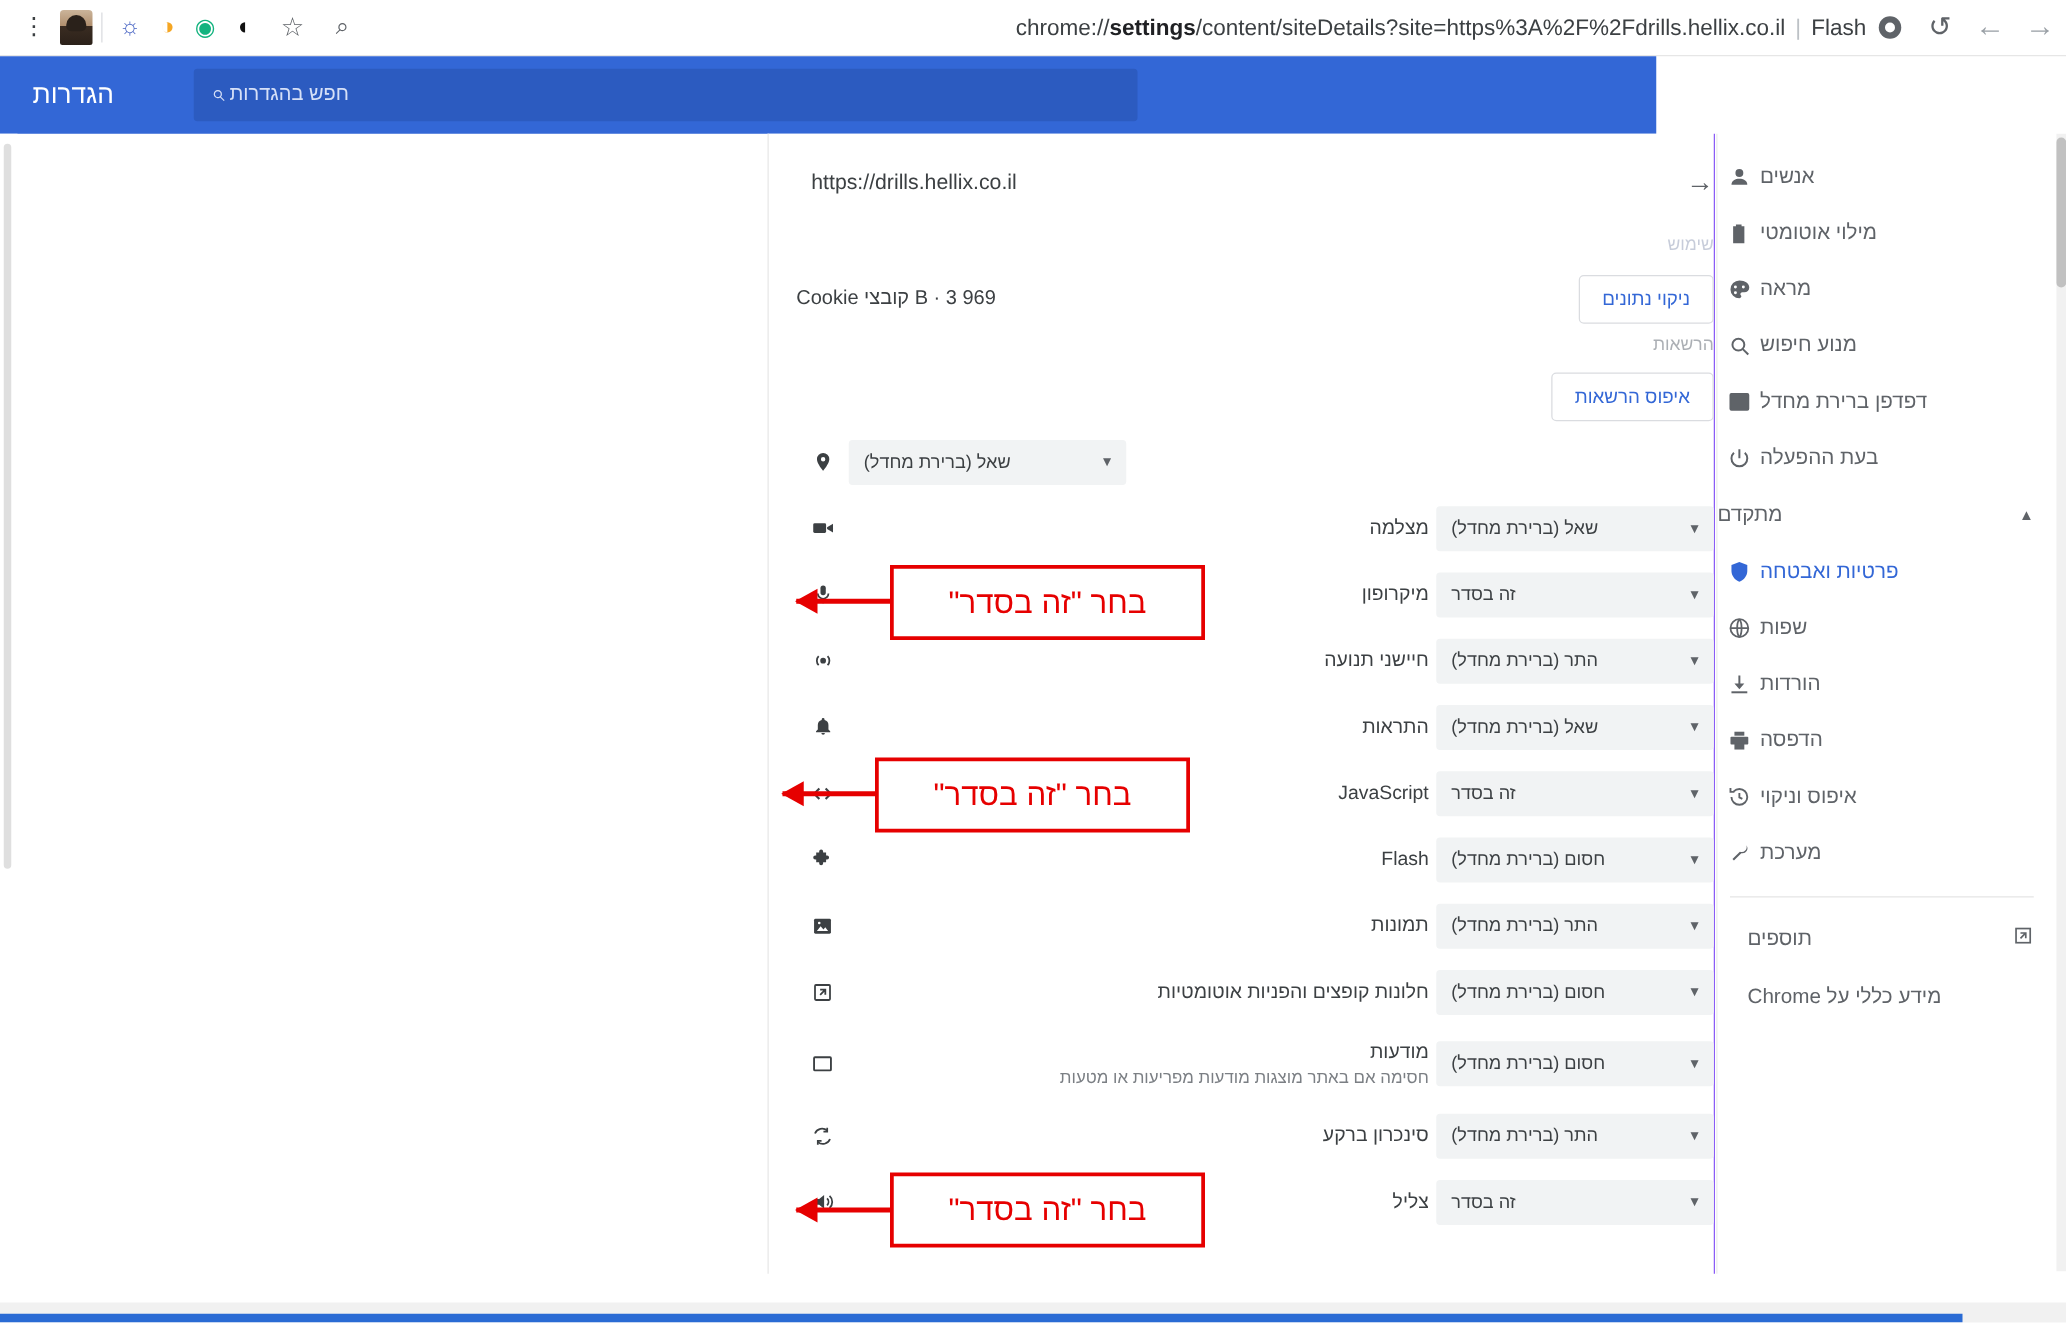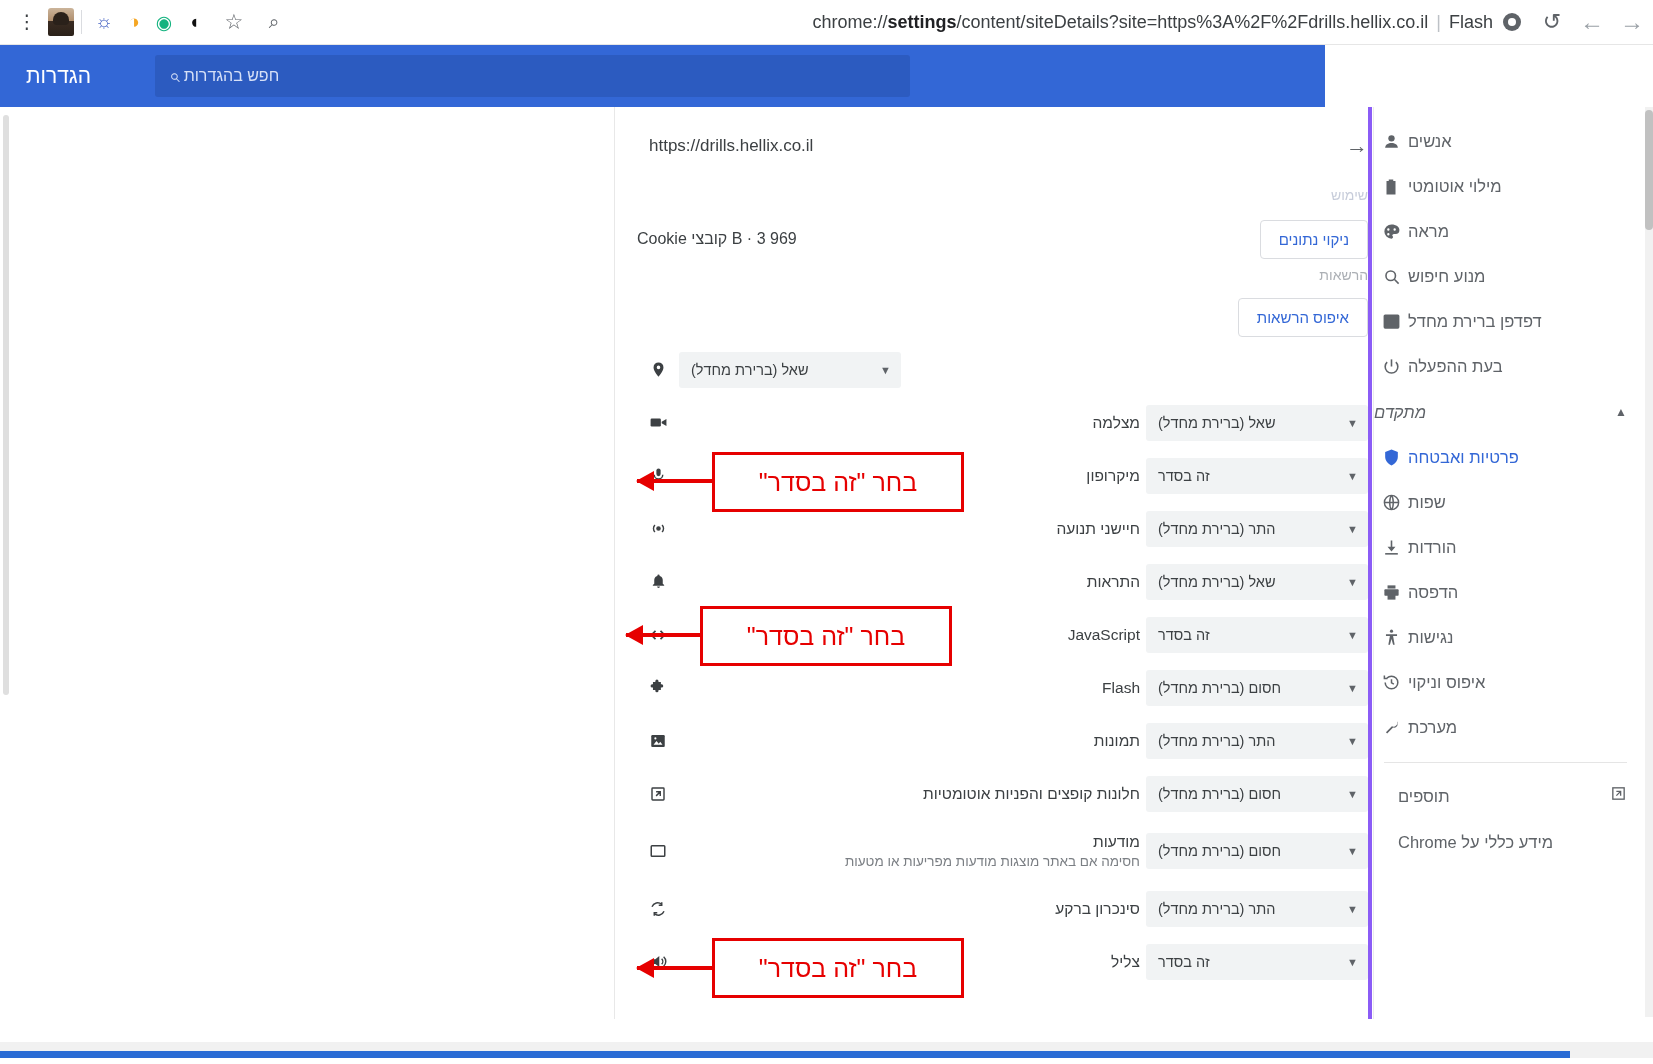--- a/index.html
+++ b/index.html
@@ -135,39 +135,38 @@
   .side-lb {
     font-size:16.5px; color:#5f6368; padding-right: 18px;
     white-space:nowrap;
   }
   .side-item.active .side-lb { color:#3367d6; }
   .side-item.active .side-ic { color:#3367d6; }
   #advanced-row {
     height: 46px; display:flex; align-items:center;
     flex-direction: row-reverse; justify-content: space-between;
     padding: 0 18px 0 0;
-    font-style: italic;
   }
   #advanced-label { font-size:16.5px; color:#5f6368; padding-right:0px; }
   #advanced-caret { color:#5f6368; font-size:12px; margin-left: 186px;}
   #side-divider { height:1px; background:#e5e5e5; margin: 12px 18px 10px 10px; }
   .side-ext {
     height:46px; display:flex; align-items:center; flex-direction: row-reverse;
     justify-content: space-between; padding: 0 18px 0 24px;
   }
   .side-ext .lbl { font-size:16.5px; color:#5f6368; }
   .side-ext .ext-arrow { color:#5f6368; font-size:17px; }
 
   
   #content {
     position:absolute; top:107px; right:281px;
     width: 758px; height: 912px;
     background:#ffffff;
     border-left: 1px solid #e8e8e8;
-    border-right: 4px solid #8b5cf6;
+    border-right: 1px solid #8b5cf6;
   }
   #site-row {
     display:flex; flex-direction: row-reverse; align-items:center;
     justify-content:flex-start;
     height: 62px; padding: 0 0 0 22px;
     margin-top: 8px;
   }
   #site-url {
     font-size:17px; color:#3c4043; flex:1 1 auto; text-align:left;
     padding-left: 12px; direction:ltr;
@@ -387,29 +386,20 @@
       <svg width="19" height="19" viewBox="0 0 24 24" fill="currentColor">
           <rect x="7" y="3" width="10" height="4"></rect>
           <rect x="3" y="8" width="18" height="8" rx="1"></rect>
           <rect x="7" y="15" width="10" height="6"></rect>
         </svg>
     </span>
     <span class="side-lb">הדפסה</span>
   </div>
   <div class="side-item">
     <span class="side-ic">
-      <svg width="19" height="19" viewBox="0 0 24 24" fill="currentColor">
-          <circle cx="12" cy="4" r="2"></circle>
-          <path d="M5 8h14v2h-5l2 11h-2l-2-7-2 7H8l2-11H5z"></path>
-        </svg>
-    </span>
-    <span class="side-lb">נגישות</span>
-  </div>
-  <div class="side-item">
-    <span class="side-ic">
       <svg width="19" height="19" viewBox="0 0 24 24" fill="none" stroke="currentColor" stroke-width="1.9">
           <path d="M4 12a8 8 0 108-8 8 8 0 00-5.7 2.4"></path>
           <path d="M3 3v4h4"></path>
           <path d="M12 8v4.5l3 1.6"></path>
         </svg>
     </span>
     <span class="side-lb">איפוס וניקוי</span>
   </div>
   <div class="side-item">
     <span class="side-ic">

